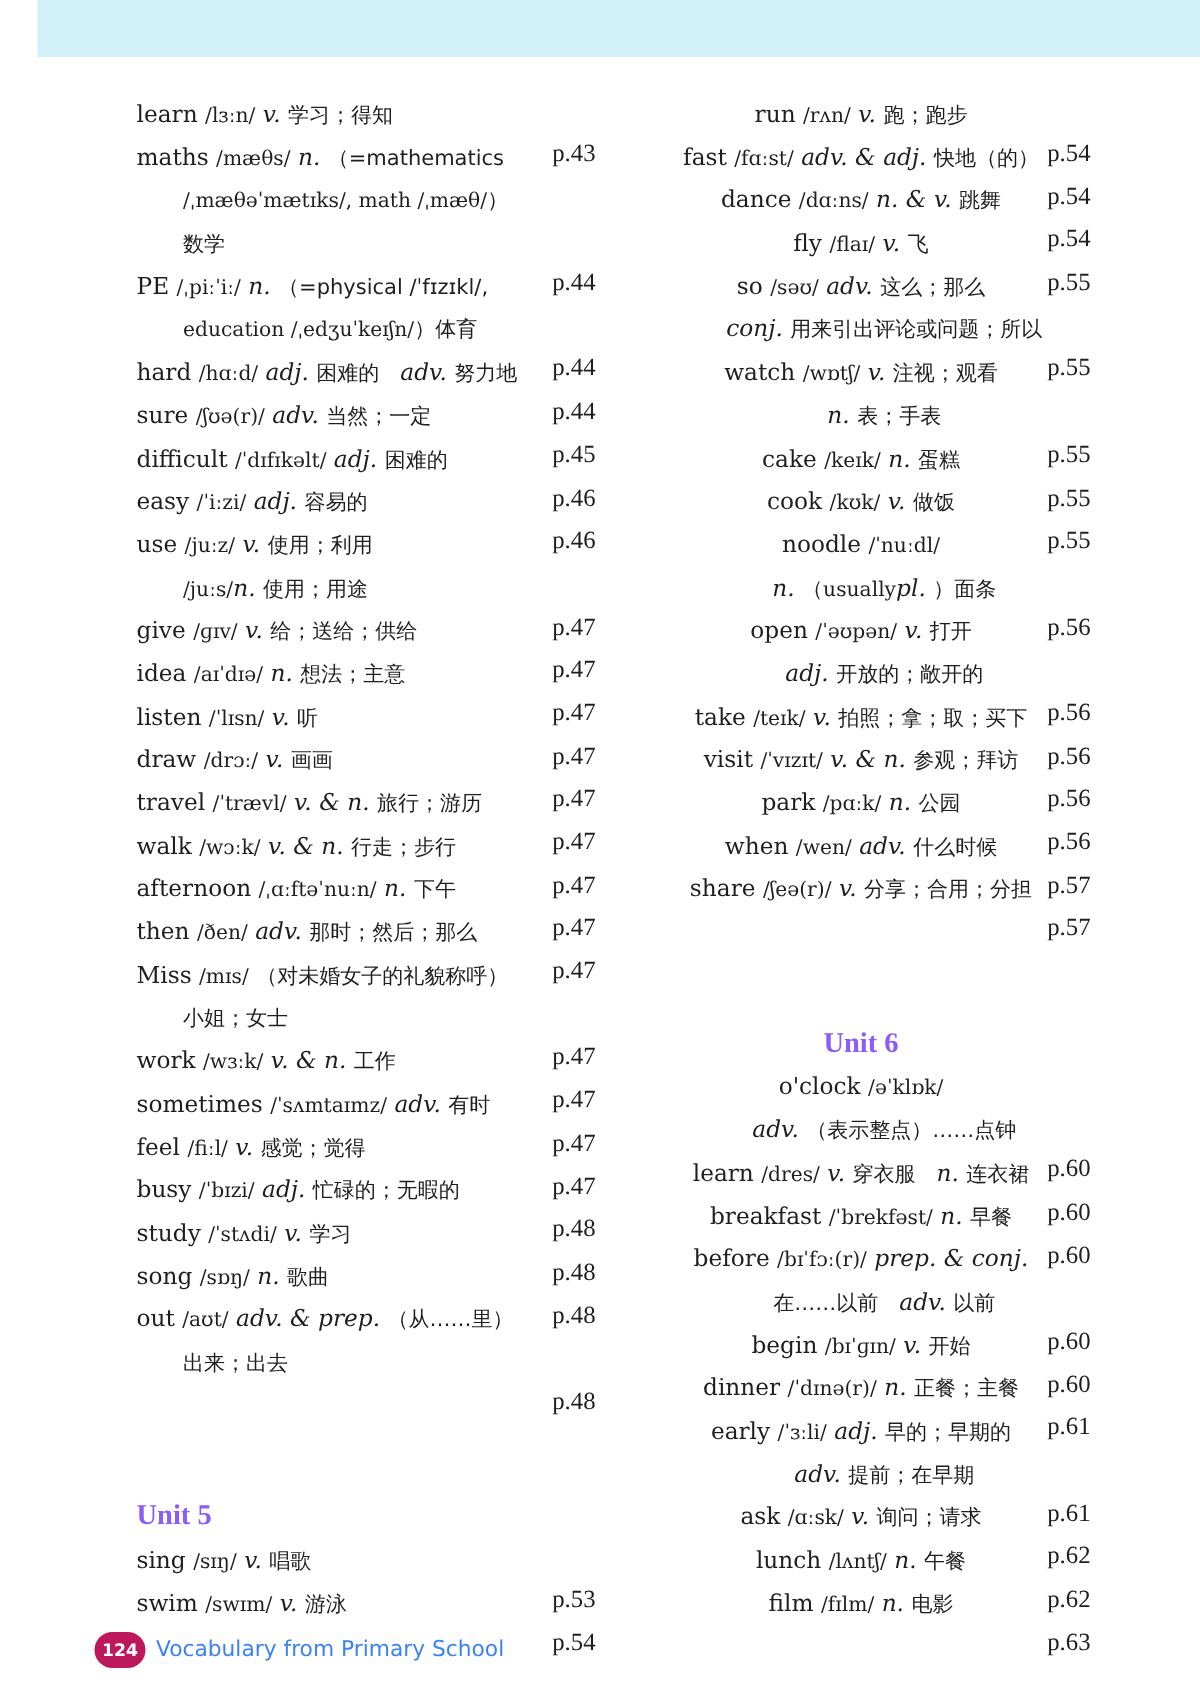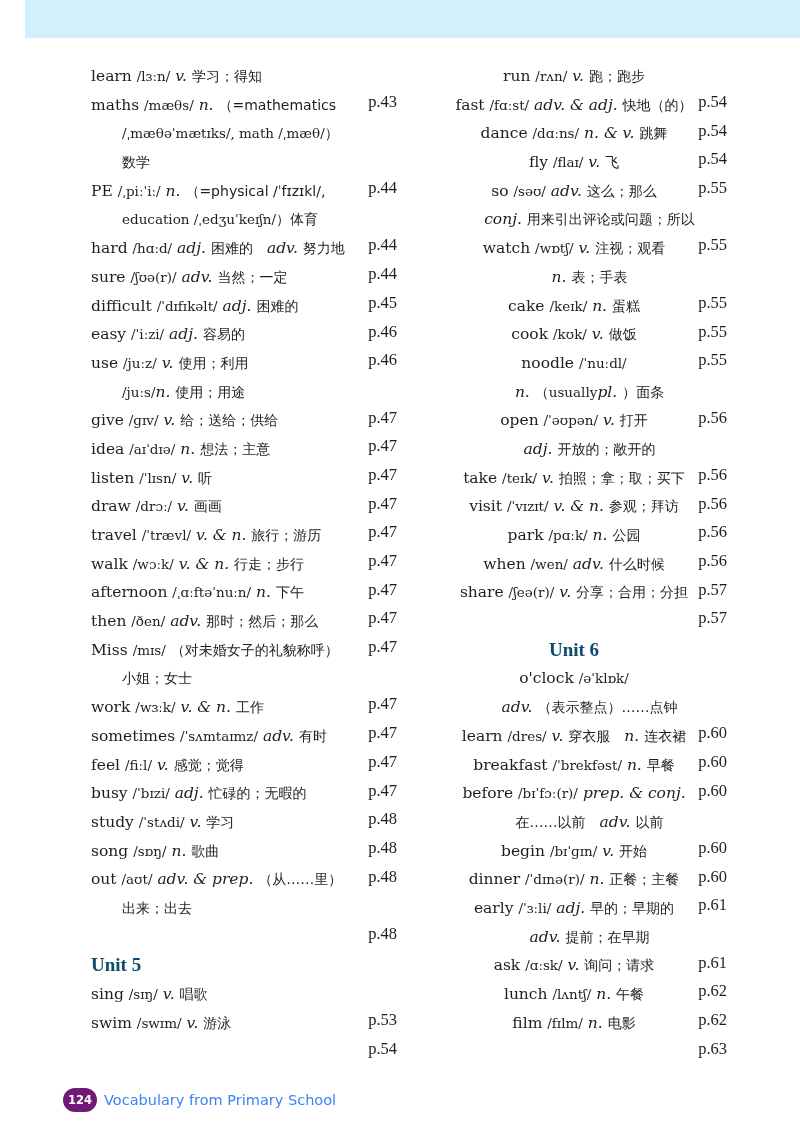--- a/index.html
+++ b/index.html
@@ -28,29 +28,29 @@
     position: absolute; right: 0; top: 0;
     font-family: "Liberation Serif", serif; font-size: 16.5px; margin-top: 26px;
   }
   .ipa { font-size: 13.5px; }
   .pos { font-style: italic; }
   .zh { font-family: "DejaVu Sans", sans-serif; font-size: 14px; }
   .spacer { height: 28.7px; }
   .unit-heading {
     height: 28.7px; line-height: 28.7px;
     font-family: "Liberation Serif", serif; font-weight: bold;
-    font-size: 19px; color: #0c4a6e;
+    font-size: 19px; color: #8b5cf6; margin-top: 46px;
   }
   .footer {
     position: absolute; left: 63px; top: 1088px; height: 24px;
     display: flex; align-items: center;
   }
   .page-badge {
     width: 34px; height: 24px; border-radius: 12px;
-    background: #701a75; color: #ffffff;
+    background: #be185d; color: #ffffff;
     font-family: "DejaVu Sans", sans-serif; font-weight: bold; font-size: 11.5px;
     display: flex; align-items: center; justify-content: center;
   }
   .footer-title {
     margin-left: 7px;
     font-family: "DejaVu Sans", sans-serif; font-size: 14.5px; color: #3b82f6;
   }
 </style>
 </head>
 <body>

